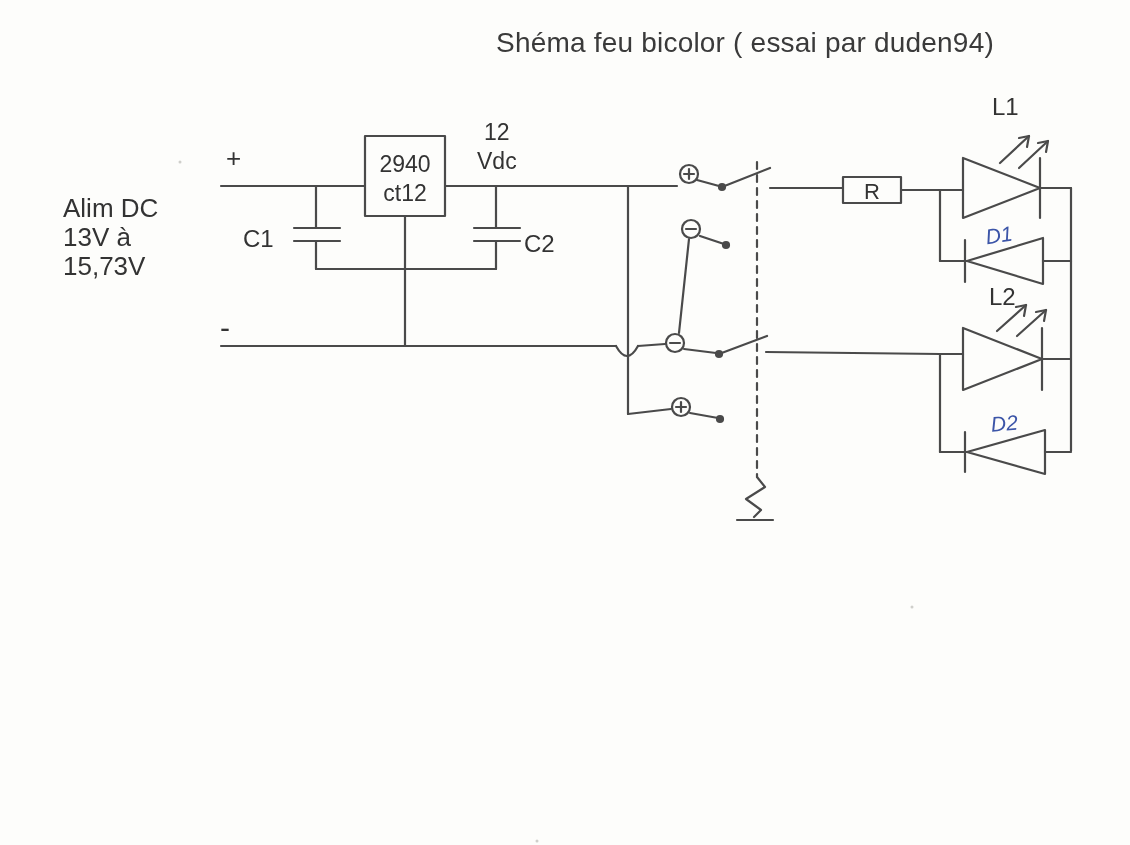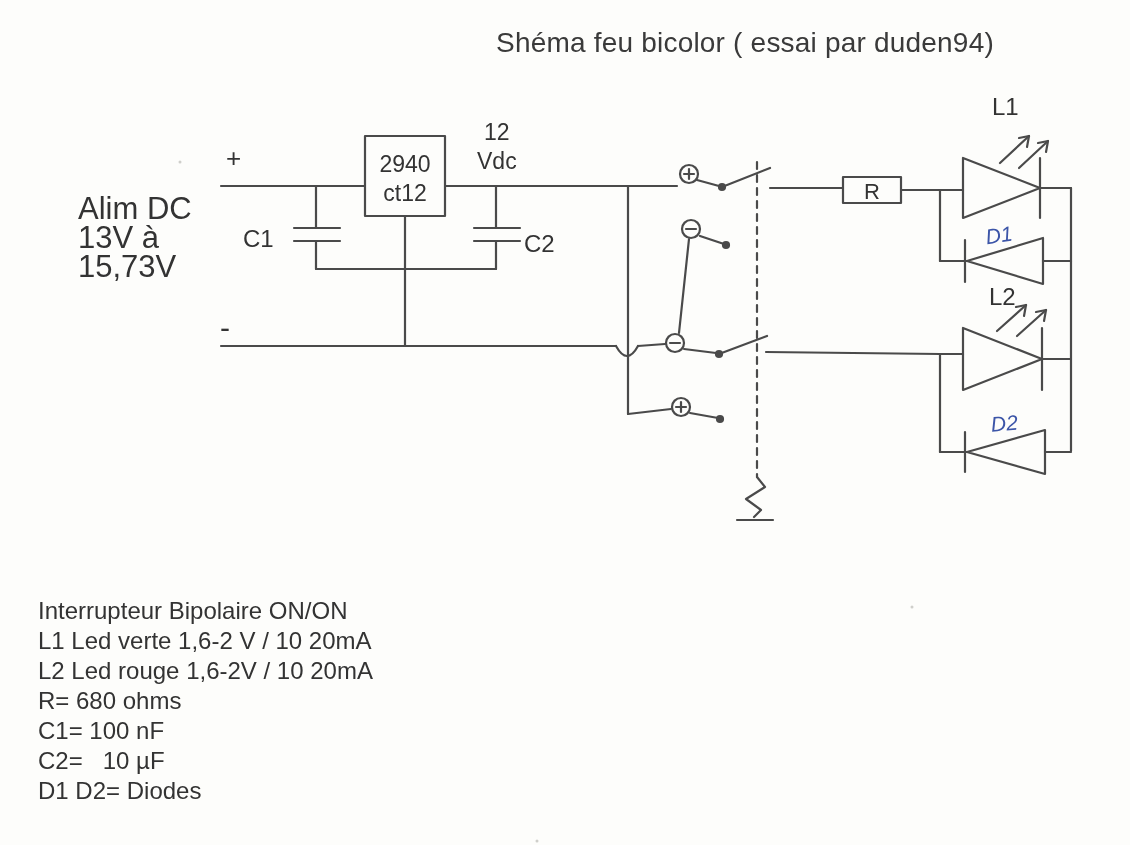--- a/index.html
+++ b/index.html
@@ -1,20 +1,20 @@
 <!DOCTYPE html>
 <html><head>
 <meta charset="utf-8">
 <style>
   html,body{margin:0;padding:0;}
   body{width:1130px;height:845px;background:#fdfdfb;font-family:"Liberation Sans",sans-serif;}
   #page{position:relative;width:1130px;height:845px;overflow:hidden;background:#fdfdfb;color:#2d2d2d;}
   .abs{position:absolute;}
   #title-block{left:360px;top:26px;width:770px;text-align:center;font-size:28px;color:#3a3a3a;line-height:34px;letter-spacing:.2px;}
-  #supply-label{left:78px;top:194px;font-size:31px;line-height:29px;color:#333;}
+  #supply-label{left:63px;top:194px;font-size:26px;line-height:29px;color:#333;}
   #notes-block{left:38px;top:596px;font-size:24px;line-height:30px;color:#333;}
   .note-line{white-space:pre;}
   svg text{font-family:"Liberation Sans",sans-serif;fill:#333;}
   .hand{font-style:italic;fill:#3c55a8;}
 </style>
 </head>
 <body>
 
 <div id="page">
 
@@ -161,23 +161,14 @@
       <text x="243" y="247" font-size="24">C1</text>
       <text x="524" y="252" font-size="24">C2</text>
       <text x="872" y="199" font-size="22" text-anchor="middle">R</text>
       <text x="992" y="115" font-size="24">L1</text>
       <text x="989" y="305" font-size="24">L2</text>
       <text class="hand" x="986" y="243" font-size="21" transform="rotate(-8 995 238)">D1</text>
       <text class="hand" x="991" y="431" font-size="21" transform="rotate(-5 1000 425)">D2</text>
     </g>
   </svg>
 
-  <div class="abs" id="notes-block">
-    <div class="note-line">Interrupteur Bipolaire ON/ON</div>
-    <div class="note-line">L1 Led verte 1,6-2 V / 10 20mA</div>
-    <div class="note-line">L2 Led rouge 1,6-2V / 10 20mA</div>
-    <div class="note-line">R= 680 ohms</div>
-    <div class="note-line">C1= 100 nF</div>
-    <div class="note-line">C2=   10 µF</div>
-    <div class="note-line">D1 D2= Diodes</div>
-  </div>
 
 </div>
 
 </body></html>

